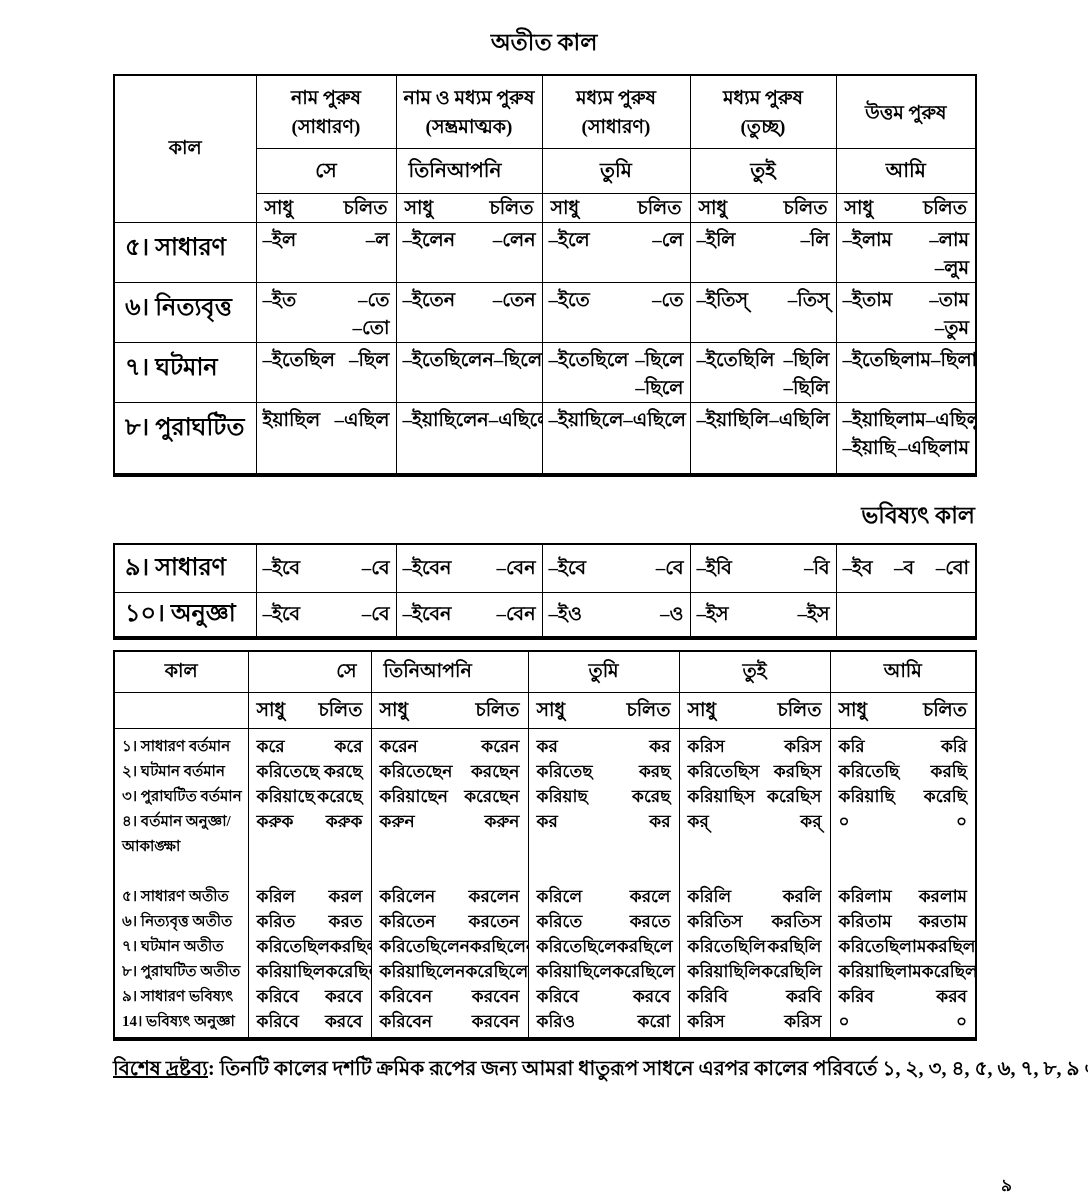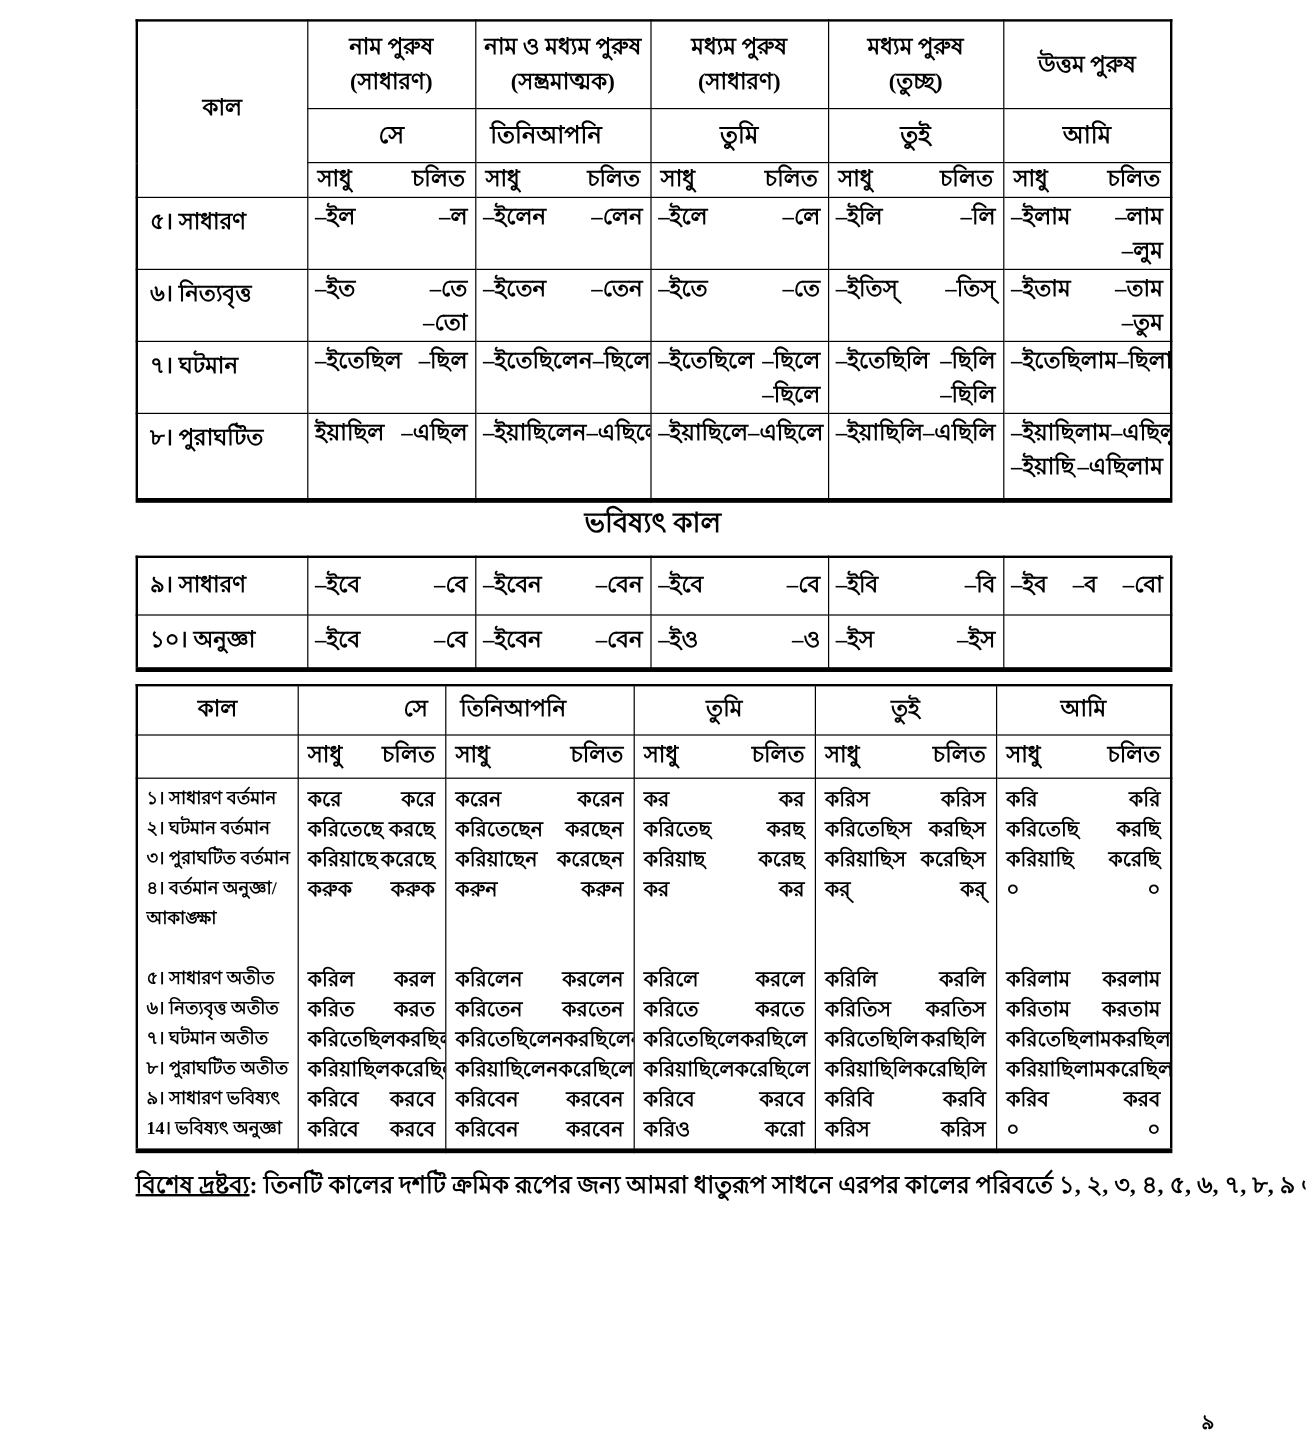--- a/index.html
+++ b/index.html
@@ -5,41 +5,41 @@
   html,body{margin:0;padding:0;}
   body{
     width:1088px;height:1198px;position:relative;overflow:hidden;
     background:#ffffff;color:#000;
     font-family:"Liberation Serif","DejaVu Serif",serif;
     font-weight:700;
   }
   .content{position:absolute;left:113px;top:0;width:862px;}
   .title{ text-align:center;font-size:23px;line-height:30px;}
   .title1{margin-top:28px;}
-  .title2{margin-top:2px;}
+  .title2{margin-top:24px;text-align:right;}
   .title3{margin-top:14px;}
 
   table{border-collapse:collapse;table-layout:fixed;width:862px;background:#fff;}
   th,td{border:1.5px solid #000;overflow:hidden;}
   table{border:2.5px solid #000;border-bottom-width:4px;}
   th{font-weight:700;padding:0;}
   span{white-space:nowrap;}
 
   
   .t1{margin-top:16px;}
   .kal{ text-align:center;vertical-align:middle;font-size:20px;}
   .hr1 th{height:72px;font-size:19px;vertical-align:middle;}
   .hr1 .l1,.hr1 .l2{line-height:29px;}
   .hr2 td{height:42px;vertical-align:middle;font-size:20px;}
   .hr3 td{height:27px;vertical-align:middle;font-size:19px;}
   .pc{text-align:center;}
   .ps{padding:0 12px;}
   .ps .sp{display:flex;}
   .reg{padding:0 8px;}
-  .lbl{vertical-align:top;padding:5px 0 0 10px;font-size:19px;}
+  .lbl{vertical-align:top;padding:5px 0 0 10px;font-size:24px;}
   .vc{vertical-align:top;padding:3px 6px 0 6px;}
   .ln{display:flex;justify-content:space-between;line-height:28px;font-size:19px;}
 
   
   .t2{margin-top:12px;}
   .t2 .lbl{vertical-align:middle;padding:0 0 0 10px;}
   .t2 .vc{vertical-align:middle;padding:0 6px;}
 
   
   .note{margin-top:17px;font-size:19px;line-height:28px;}
@@ -57,20 +57,21 @@
   .dl{display:flex;justify-content:space-between;align-items:flex-start;
       padding:0 7px;font-size:17px;line-height:25px;}
 
   .pagenum{position:absolute;top:1172px;right:76px;font-size:17px;}
 </style>
 </head>
 <body>
 
 <div class="content">
 
+  <div class="title title1">অতীত কাল</div>
 
   <table class="t1">
     <colgroup>
       <col style="width:142px">
         <col style="width:140px">
         <col style="width:146px">
       <col style="width:148px">
         <col style="width:146px">
         <col style="width:140px">
     </colgroup>

